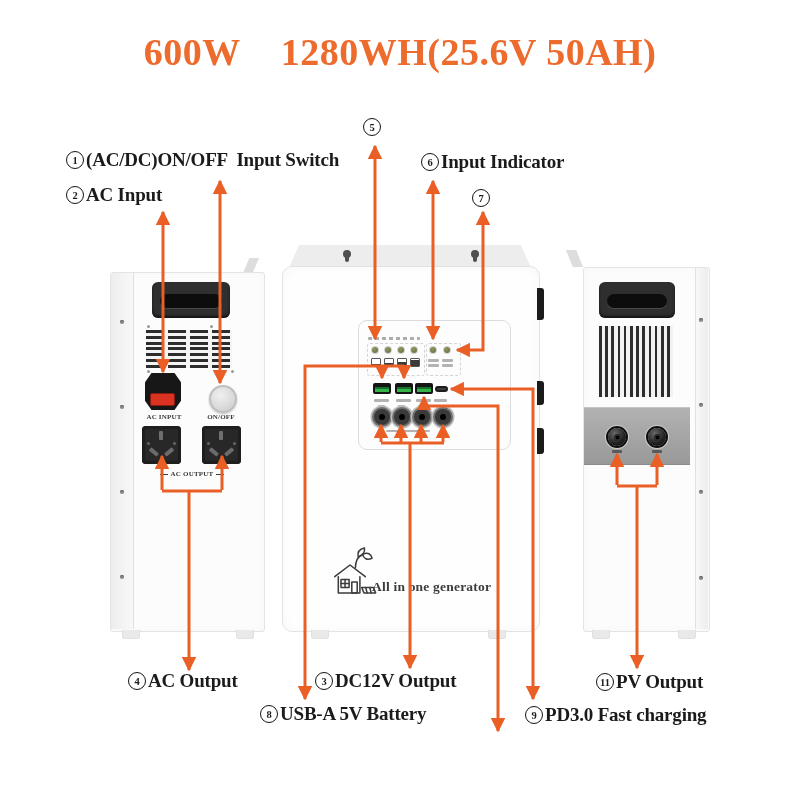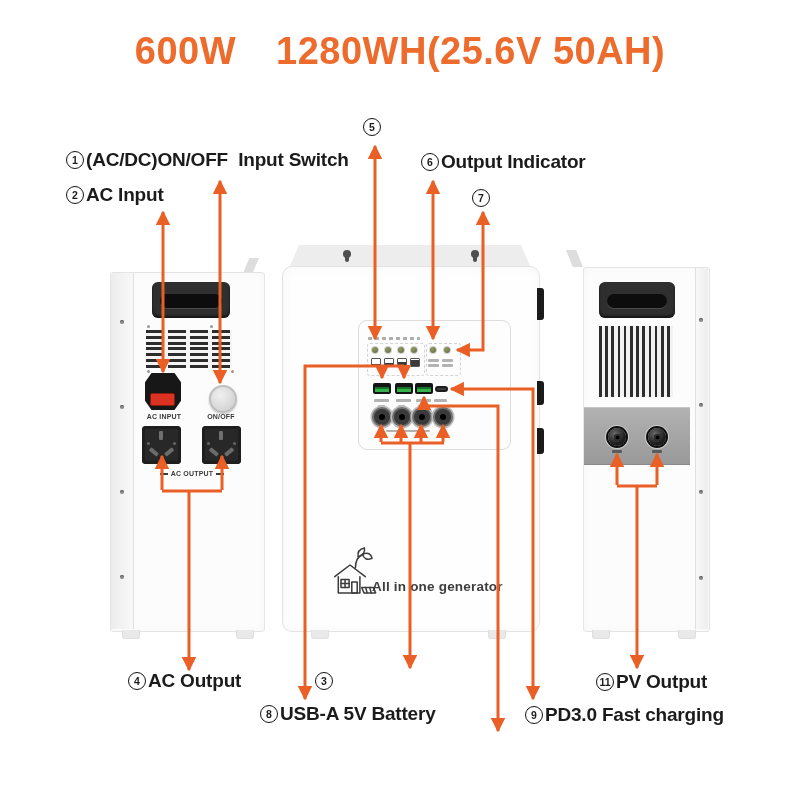--- a/index.html
+++ b/index.html
@@ -1,18 +1,18 @@
 <!DOCTYPE html>
 <html><head>
 <meta charset="utf-8">
 <style>
   html,body{margin:0;padding:0;background:#ffffff;}
   #stage{
     position:relative;width:800px;height:800px;margin:0 auto;background:#ffffff;
-    font-family:Liberation Sans, sans-serif;overflow:hidden;
+    font-family:Liberation Serif, serif;overflow:hidden;
   }
   
   .title{
     position:absolute;left:0;top:30px;width:800px;display:flex;justify-content:center;gap:40px;
     font-size:38px;font-weight:bold;color:#ED6B2D;letter-spacing:.5px;
   }
   
   .callout{
     position:absolute;display:flex;align-items:center;height:22px;
     font-size:19px;font-weight:bold;color:#1B1B1B;white-space:pre;letter-spacing:-.2px;
@@ -239,24 +239,24 @@
   <div class="pv-term" style="left:608px;top:428px;"></div>
   <div class="pv-term" style="left:648px;top:428px;"></div>
   <div class="micro" style="left:612px;top:450px;width:10px;background:#5a5a5a;"></div>
   <div class="micro" style="left:652px;top:450px;width:10px;background:#5a5a5a;"></div>
   <div class="foot" style="left:592px;top:630px;"></div>
   <div class="foot" style="left:678px;top:630px;"></div>
 
   <div class="callout" style="left:66px;top:149px;"><span class="cnum">1</span><span>(AC/DC)ON/OFF  Input Switch</span></div>
   <div class="callout" style="left:66px;top:184px;"><span class="cnum">2</span><span>AC Input</span></div>
   <div class="callout" style="left:363px;top:116px;"><span class="cnum">5</span></div>
-  <div class="callout" style="left:421px;top:151px;"><span class="cnum">6</span><span>Output Indicator</span></div>
+  <div class="callout" style="left:421px;top:151px;"><span class="cnum">6</span><span>Input Indicator</span></div>
   <div class="callout" style="left:472px;top:187px;"><span class="cnum">7</span></div>
   <div class="callout" style="left:128px;top:670px;"><span class="cnum">4</span><span>AC Output</span></div>
-  <div class="callout" style="left:315px;top:670px;"><span class="cnum">3</span></div>
+  <div class="callout" style="left:315px;top:670px;"><span class="cnum">3</span><span>DC12V Output</span></div>
   <div class="callout" style="left:260px;top:703px;"><span class="cnum">8</span><span>USB-A 5V Battery</span></div>
   <div class="callout" style="left:525px;top:704px;"><span class="cnum">9</span><span>PD3.0 Fast charging</span></div>
   <div class="callout" style="left:596px;top:671px;"><span class="cnum">11</span><span>PV Output</span></div>
 
   <svg id="arrows" width="800" height="800" viewBox="0 0 800 800">
     <defs>
       <marker id="ah" viewBox="0 0 10 10" refX="9" refY="5" markerWidth="4.8" markerHeight="4.8" orient="auto-start-reverse">
         <path d="M0 0 L10 5 L0 10 Z" fill="#E95F25"></path>
       </marker>
     </defs>

